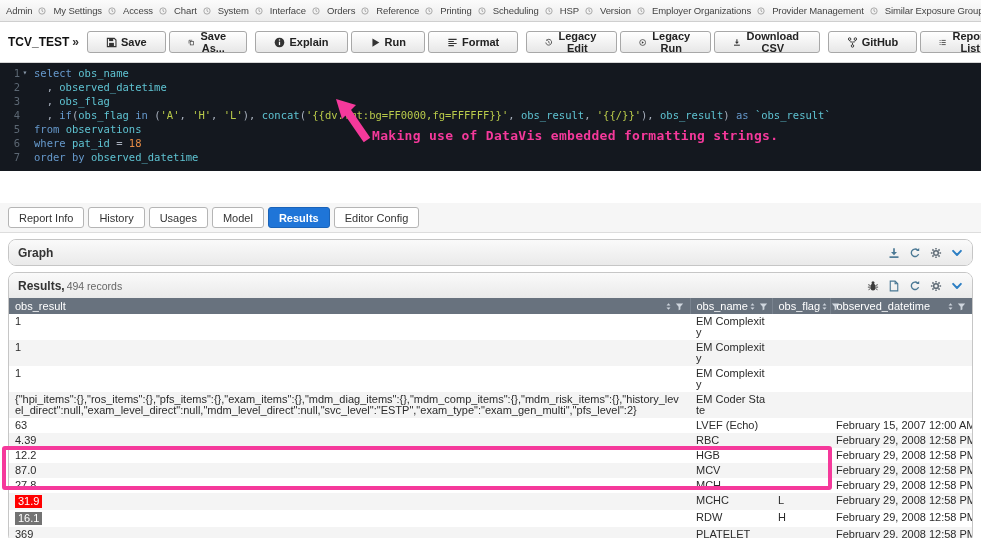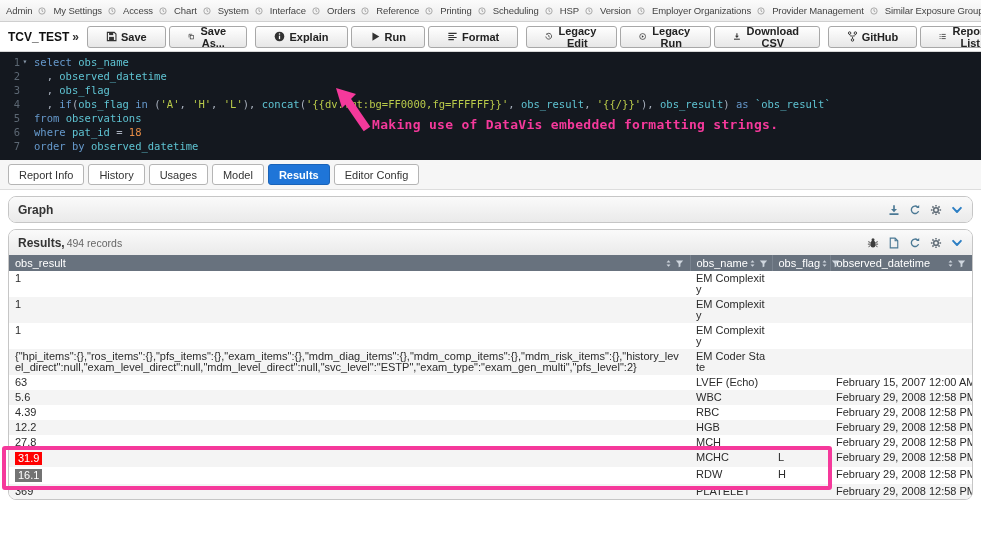--- a/index.html
+++ b/index.html
@@ -6,21 +6,21 @@
   html,body { width:981px; height:538px; overflow:hidden; }
   body { font-family:"Liberation Sans", sans-serif; background:#fff; position:relative; }
 
   
   .topnav { height:22px; display:flex; align-items:center; padding:0 6px; white-space:nowrap; overflow:hidden;
             background:linear-gradient(#fbfbfb,#ececec); border-bottom:1px solid #cfcfcf; }
   .nav-item { display:inline-flex; align-items:center; gap:6px; margin-right:7px; font-size:9.5px; letter-spacing:-0.1px; color:#444; cursor:pointer; }
   .nav-item .icon { width:8px; height:8px; color:#979797; }
 
   
-  .toolbar { height:30px; display:flex; align-items:center; gap:8px; padding:0 8px; background:#fff; border-bottom:1px solid #d6d6d6; }
+  .toolbar { height:41px; display:flex; align-items:center; gap:8px; padding:0 8px; background:#fff; border-bottom:1px solid #d6d6d6; }
   .report-name { font-weight:bold; font-size:12px; color:#111; }
   .report-caret { font-weight:bold; font-size:12px; color:#333; margin-left:-5px; }
   .toolbar-buttons { display:flex; gap:8px; }
   .btn-group { display:flex; gap:3px; }
   .tb-btn { display:inline-flex; align-items:center; gap:4px; height:22px; font-family:inherit; font-size:11px; font-weight:bold; color:#222;
             padding:0 18px; border:1px solid #a8a8a8; border-radius:3px; background:linear-gradient(#ffffff,#e7e7e7); cursor:pointer; }
   .tb-btn .icon { width:11px; height:11px; color:#333; }
 
   
   .editor { position:relative; height:108px; background:#14181f; overflow:hidden;
@@ -29,21 +29,21 @@
   .gutter { flex:0 0 30px; display:flex; justify-content:flex-end; align-items:center; color:#5c6773; }
   .gutter .fold { width:10px; font-size:8px; color:#8796a8; text-align:center; cursor:pointer; }
   .code-text { white-space:pre; padding-left:4px; color:#c5c8c6; }
   .tok-kw { color:#6699cc; } .tok-id,.tok-fn,.tok-qid { color:#5fc4d3; }
   .tok-str { color:#b9ca4a; } .tok-num { color:#e78c45; } .tok-pl,.tok-op { color:#a8b0bd; }
   .annotation-arrow { position:absolute; left:336px; top:36px; color:#f5399b; }
   .annotation-text { position:absolute; left:372px; top:66px; color:#f5399b; font-family:"DejaVu Sans Mono", monospace;
                      font-weight:bold; font-size:13px; letter-spacing:0.3px; white-space:nowrap; }
 
   
-  .tabbar { height:30px; background:#f6f6f6; border-bottom:1px solid #ddd; display:flex; align-items:center; gap:4px; padding:0 8px; }
+  .tabbar { height:30px; background:#f6f6f6; border-bottom:1px solid #ddd; display:flex; align-items:center; gap:4px; padding:0 8px;margin-top:32px; }
   .tab { font-family:inherit; font-size:11px; color:#333; background:#fff; border:1px solid #b5b5b5; border-radius:3px;
          padding:0 10px; height:21px; cursor:pointer; }
   .tab.active { background:#1f75d8; border-color:#1a63b8; color:#fff; font-weight:bold; }
 
   
   .content { padding:6px 8px; }
   .panel { border:1px solid #c6c6c6; border-radius:8px; margin-bottom:6px; overflow:hidden; background:#fff; }
   .panel-head { height:25px; display:flex; align-items:center; justify-content:space-between; padding:0 9px;
                 background:linear-gradient(#fafafa,#eaeaea); cursor:pointer; }
   .panel-title { font-size:12px; font-weight:bold; color:#333; }
@@ -578,34 +578,34 @@
               <td class="col-obs_flag" data-name="cell-obs-flag"></td>
               <td class="col-observed_datetime" data-name="cell-observed-datetime"></td>
             </tr>
             <tr data-name="table-row">
               <td class="col-obs_result" data-name="cell-obs-result">63</td>
               <td class="col-obs_name" data-name="cell-obs-name">LVEF (Echo)</td>
               <td class="col-obs_flag" data-name="cell-obs-flag"></td>
               <td class="col-observed_datetime" data-name="cell-observed-datetime">February 15, 2007 12:00 AM</td>
             </tr>
             <tr data-name="table-row">
-              <td class="col-obs_result" data-name="cell-obs-result">5.6</td>
-              <td class="col-obs_name" data-name="cell-obs-name">WBC</td>
-              <td class="col-obs_flag" data-name="cell-obs-flag"></td>
-              <td class="col-observed_datetime" data-name="cell-observed-datetime">February 29, 2008 12:58 PM</td>
-            </tr>
-            <tr data-name="table-row">
               <td class="col-obs_result" data-name="cell-obs-result">4.39</td>
               <td class="col-obs_name" data-name="cell-obs-name">RBC</td>
               <td class="col-obs_flag" data-name="cell-obs-flag"></td>
               <td class="col-observed_datetime" data-name="cell-observed-datetime">February 29, 2008 12:58 PM</td>
             </tr>
             <tr data-name="table-row">
               <td class="col-obs_result" data-name="cell-obs-result">12.2</td>
               <td class="col-obs_name" data-name="cell-obs-name">HGB</td>
+              <td class="col-obs_flag" data-name="cell-obs-flag"></td>
+              <td class="col-observed_datetime" data-name="cell-observed-datetime">February 29, 2008 12:58 PM</td>
+            </tr>
+            <tr data-name="table-row">
+              <td class="col-obs_result" data-name="cell-obs-result">87.0</td>
+              <td class="col-obs_name" data-name="cell-obs-name">MCV</td>
               <td class="col-obs_flag" data-name="cell-obs-flag"></td>
               <td class="col-observed_datetime" data-name="cell-observed-datetime">February 29, 2008 12:58 PM</td>
             </tr>
             <tr data-name="table-row">
               <td class="col-obs_result" data-name="cell-obs-result">27.8</td>
               <td class="col-obs_name" data-name="cell-obs-name">MCH</td>
               <td class="col-obs_flag" data-name="cell-obs-flag"></td>
               <td class="col-observed_datetime" data-name="cell-observed-datetime">February 29, 2008 12:58 PM</td>
             </tr>
             <tr data-name="table-row">

